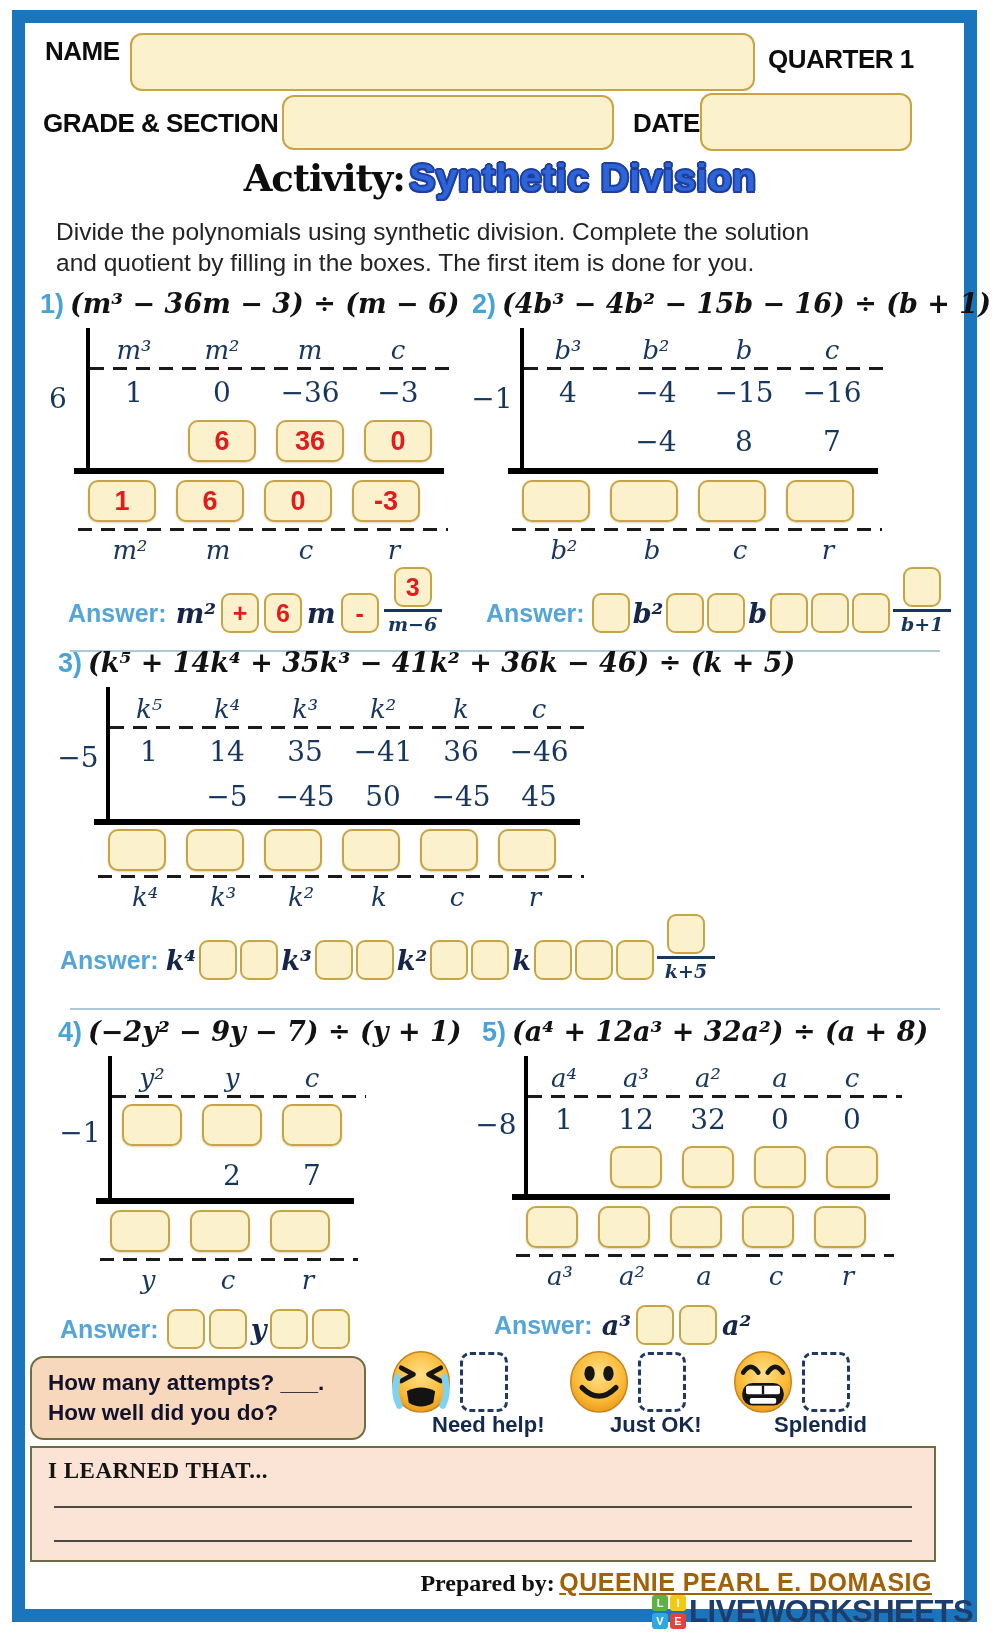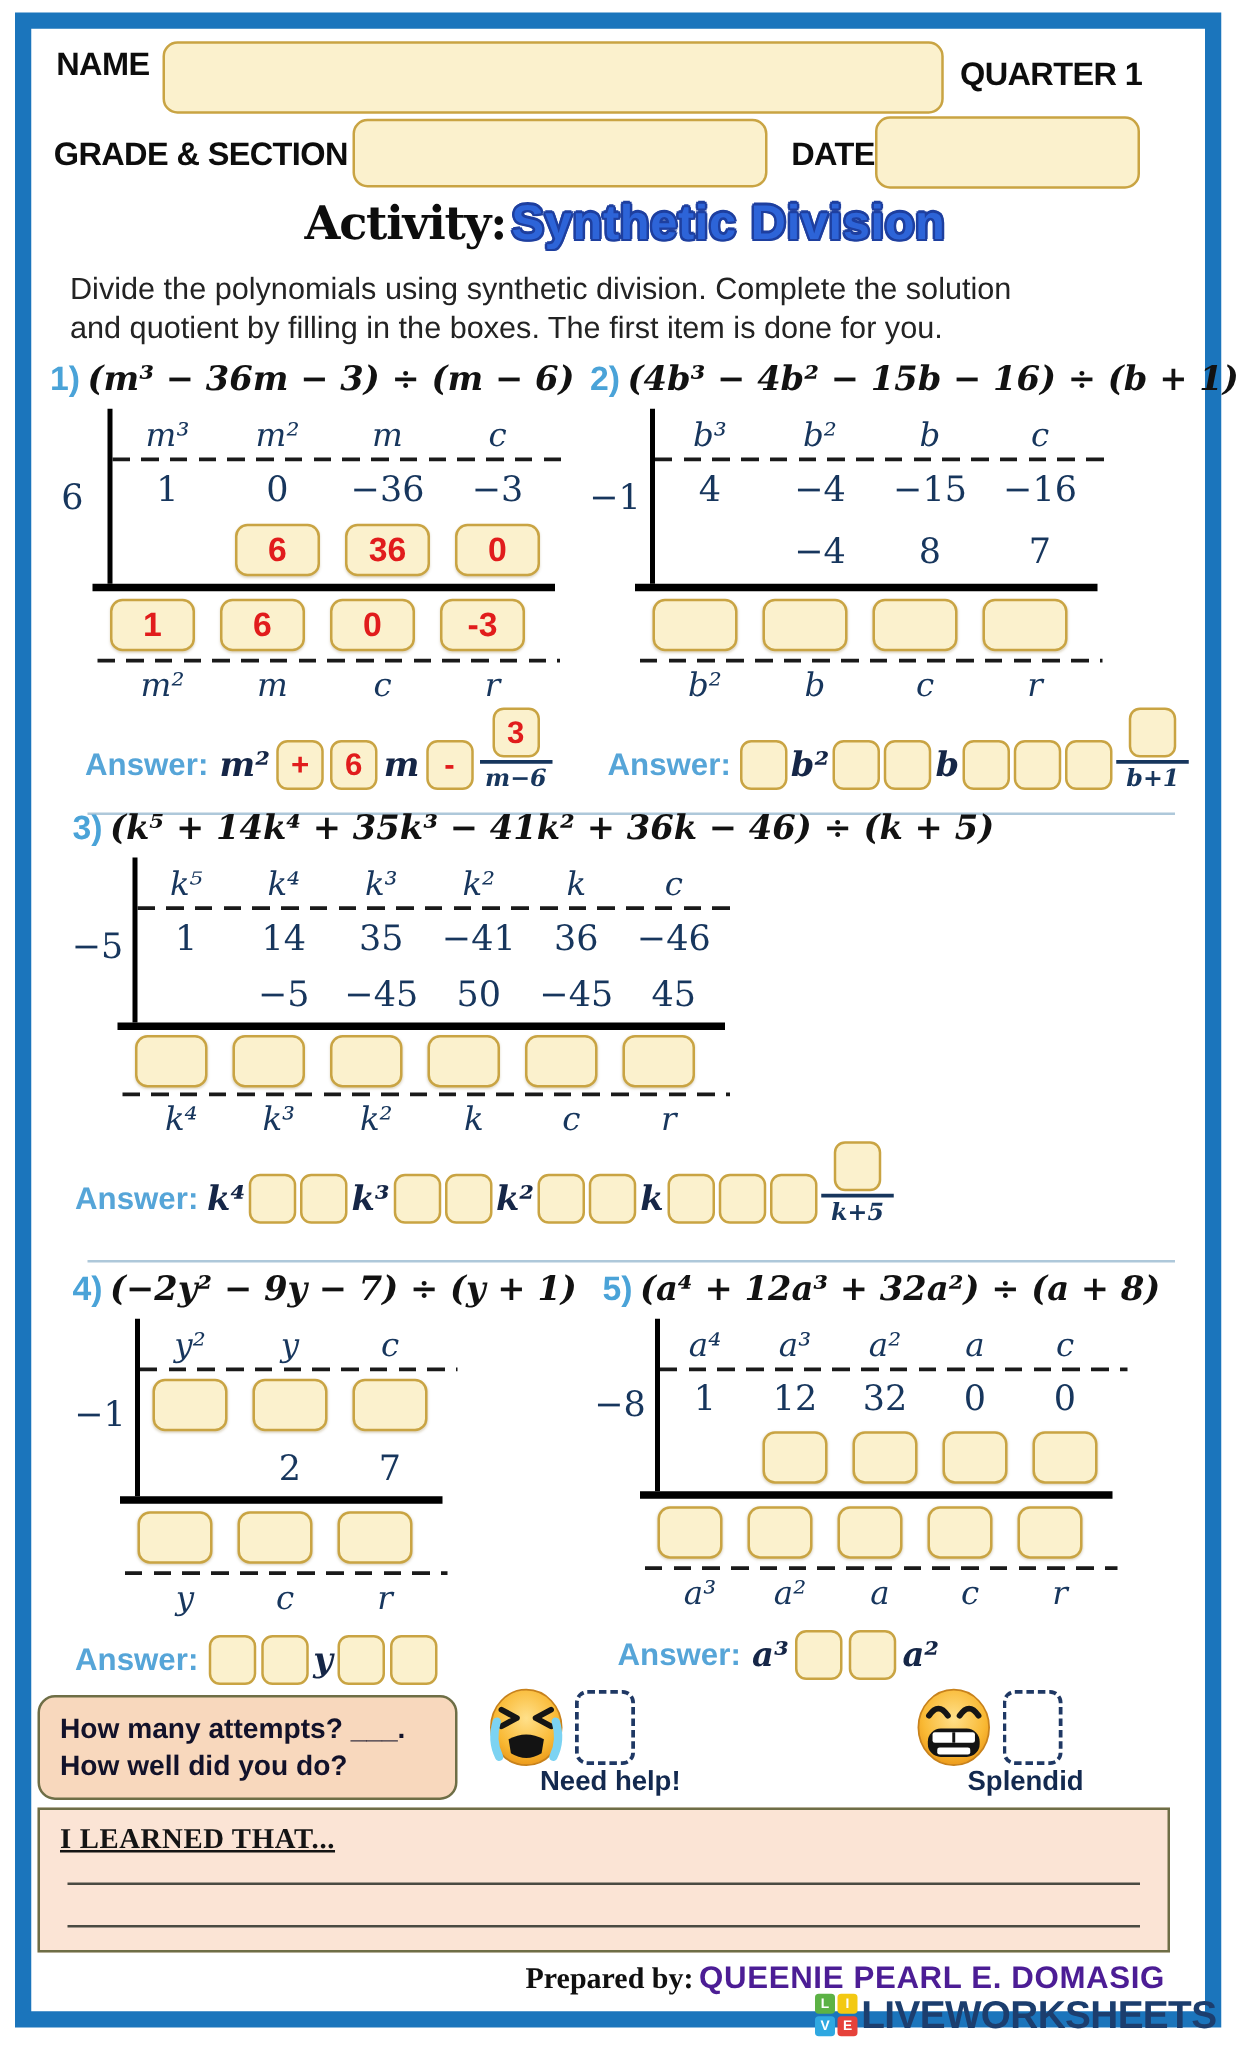--- a/index.html
+++ b/index.html
@@ -61,25 +61,25 @@
   
   .attempts{position:absolute;left:30px;top:1356px;width:336px;height:84px;background:#f8d8bd;
             border:2.5px solid #6e6e46;border-radius:14px;box-sizing:border-box;padding:10px 8px 8px 16px;
             font:bold 22.5px "Liberation Sans", sans-serif;color:#12122a;line-height:1.35;}
   .opt{position:absolute;top:1348px;display:flex;gap:6px;}
   .cb{width:48px;height:60px;border:3.5px dashed #1f3864;border-radius:10px;box-sizing:border-box;margin-top:4px;}
   .optlabel{position:absolute;top:64px;left:44px;white-space:nowrap;
             font:bold 22px "Liberation Sans", sans-serif;color:#13294f;}
   .learned{position:absolute;left:30px;top:1446px;width:906px;height:116px;background:#fbe4d5;
            border:2.5px solid #6e6e46;box-sizing:border-box;}
-  .learned-title{font:bold 23px "Liberation Serif", serif;color:#141414;letter-spacing:0.5px;margin:10px 0 0 16px;text-decoration:underline;}
+  .learned-title{font:bold 23px "Liberation Serif", serif;color:#141414;letter-spacing:0.5px;margin:10px 0 0 16px;}
   .lline{position:absolute;left:22px;right:22px;border-top:2px solid #4a4a42;}
   .prepared{position:absolute;right:68px;top:1568px;white-space:nowrap;}
   .prep-label{font:bold 24px "Liberation Serif", serif;color:#101010;}
-  .prep-name{font:bold 25px "Liberation Sans", sans-serif;color:#4c1d95;letter-spacing:0.5px;}
+  .prep-name{font:bold 25px "Liberation Sans", sans-serif;color:#a16207;letter-spacing:0.5px;text-decoration:underline;}
 
   
   .brand{position:absolute;left:652px;top:1594px;display:flex;align-items:center;gap:3px;z-index:5;}
   .blocks{display:grid;grid-template-columns:16px 16px;gap:2px;}
   .blk{width:16px;height:16px;border-radius:3px;font:bold 11px/16px "Liberation Sans", sans-serif;
        text-align:center;color:#fff;}
   .blk.l{background:#5cb245;} .blk.i{background:#f3c912;} .blk.v{background:#2fa8e1;} .blk.e{background:#e6423b;}
   .brandtext{font:bold 31px "Liberation Sans", sans-serif;color:#1c3e6e;letter-spacing:-0.5px;}
   .emoji svg{display:block;}
 </style>
@@ -426,20 +426,39 @@
         <path d="M56 21 L43 28 L56 35" fill="none" stroke="#151515" stroke-width="5" stroke-linecap="round" stroke-linejoin="round"></path>
         <path d="M10 31 Q5 47 12 61" stroke="#7cd3f2" stroke-width="7" fill="none" stroke-linecap="round"></path>
         <path d="M60 31 Q65 47 58 61" stroke="#7cd3f2" stroke-width="7" fill="none" stroke-linecap="round"></path>
         <path d="M20 46 Q35 38 50 46 L48 58 Q35 66 22 58 Z" fill="#131313"></path>
       </svg>
     </span>
     <div class="cb"></div>
     <div class="optlabel">Need help!</div>
   </div>
 
+  <div class="opt" style="left:566px;">
+    <span class="emoji">
+      <svg viewBox="0 0 70 70" width="66" height="66">
+        <defs>
+            <radialGradient id="eg2" cx="50%" cy="38%" r="68%">
+          <stop offset="0%" stop-color="#ffe08a"></stop>
+              <stop offset="65%" stop-color="#f9b934"></stop>
+              <stop offset="100%" stop-color="#e89114"></stop>
+        </radialGradient>
+          </defs>
+        <ellipse cx="35" cy="36" rx="30" ry="32" fill="url(#eg2)" stroke="#c8821c" stroke-width="1.5"></ellipse>
+        <ellipse cx="25" cy="27" rx="5.5" ry="8" fill="#151515"></ellipse>
+        <ellipse cx="45" cy="27" rx="5.5" ry="8" fill="#151515"></ellipse>
+        <path d="M17 42 Q35 60 53 42" stroke="#151515" stroke-width="5.5" fill="none" stroke-linecap="round"></path>
+      </svg>
+    </span>
+    <div class="cb"></div>
+    <div class="optlabel">Just OK!</div>
+  </div>
 
   <div class="opt" style="left:730px;">
     <span class="emoji">
       <svg viewBox="0 0 70 70" width="66" height="66">
         <defs>
             <radialGradient id="eg3" cx="50%" cy="38%" r="68%">
           <stop offset="0%" stop-color="#ffe08a"></stop>
               <stop offset="65%" stop-color="#f9b934"></stop>
               <stop offset="100%" stop-color="#e89114"></stop>
         </radialGradient>

